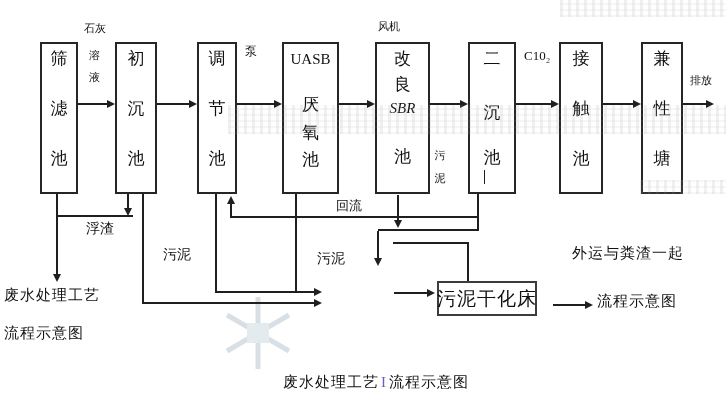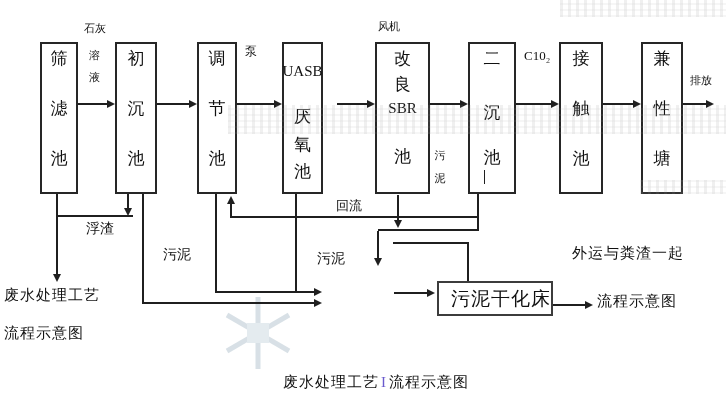--- a/index.html
+++ b/index.html
@@ -60,51 +60,51 @@
   <div class="pbox" style="left:115px;width:42px;padding-top:6px;">
     <span>初</span>
     <span style="margin-top:33px;">沉</span>
     <span style="margin-top:33px;">池</span>
   </div>
   <div class="pbox" style="left:197px;width:40px;padding-top:6px;">
     <span>调</span>
     <span style="margin-top:33px;">节</span>
     <span style="margin-top:33px;">池</span>
   </div>
-  <div class="pbox" style="left:282px;width:41px;padding-top:8px;justify-content:center;">
+  <div class="pbox" style="left:282px;width:57px;padding-top:8px;">
     <span class="serif" style="font-size:15px;">UASB</span>
     <span style="margin-top:29px;">厌</span>
     <span style="margin-top:11px;">氧</span>
     <span style="margin-top:10px;">池</span>
   </div>
   <div class="pbox" style="left:375px;width:55px;padding-top:6px;">
     <span>改</span>
     <span style="margin-top:9px;">良</span>
-    <span class="serif" style="margin-top:8px;font-size:15px;">SBR</span>
+    <span class="serif" style="margin-top:8px;font-size:15px;font-style:italic;">SBR</span>
     <span style="margin-top:32px;">池</span>
   </div>
   <div class="pbox" style="left:468px;width:48px;padding-top:6px;">
     <span>二</span>
     <span style="margin-top:37px;">沉</span>
     <span style="margin-top:28px;">池</span>
   </div>
   <div class="pbox" style="left:559px;width:44px;padding-top:6px;">
     <span>接</span>
     <span style="margin-top:33px;">触</span>
     <span style="margin-top:33px;">池</span>
   </div>
   <div class="pbox" style="left:641px;width:42px;padding-top:6px;">
     <span>兼</span>
     <span style="margin-top:33px;">性</span>
     <span style="margin-top:33px;">塘</span>
   </div>
 
   <div class="ln v" style="left:484px;top:170px;height:14px;width:1px;z-index:4;"></div>
 
-  <div class="sbox" style="left:437px;top:281px;width:116px;height:35px;justify-content:flex-end;">
+  <div class="sbox" style="left:437px;top:281px;width:100px;height:35px;">
     <span>污泥干化床</span>
   </div>
 
   <div class="ln h" style="left:78px;top:103px;width:30px;"></div>
   <div class="ah r" style="left:107px;top:100px;"></div>
   <div class="ln h" style="left:157px;top:103px;width:33px;"></div>
   <div class="ah r" style="left:189px;top:100px;"></div>
   <div class="ln h" style="left:237px;top:103px;width:38px;"></div>
   <div class="ah r" style="left:274px;top:100px;"></div>
   <div class="ln h" style="left:337px;top:103px;width:31px;"></div>

